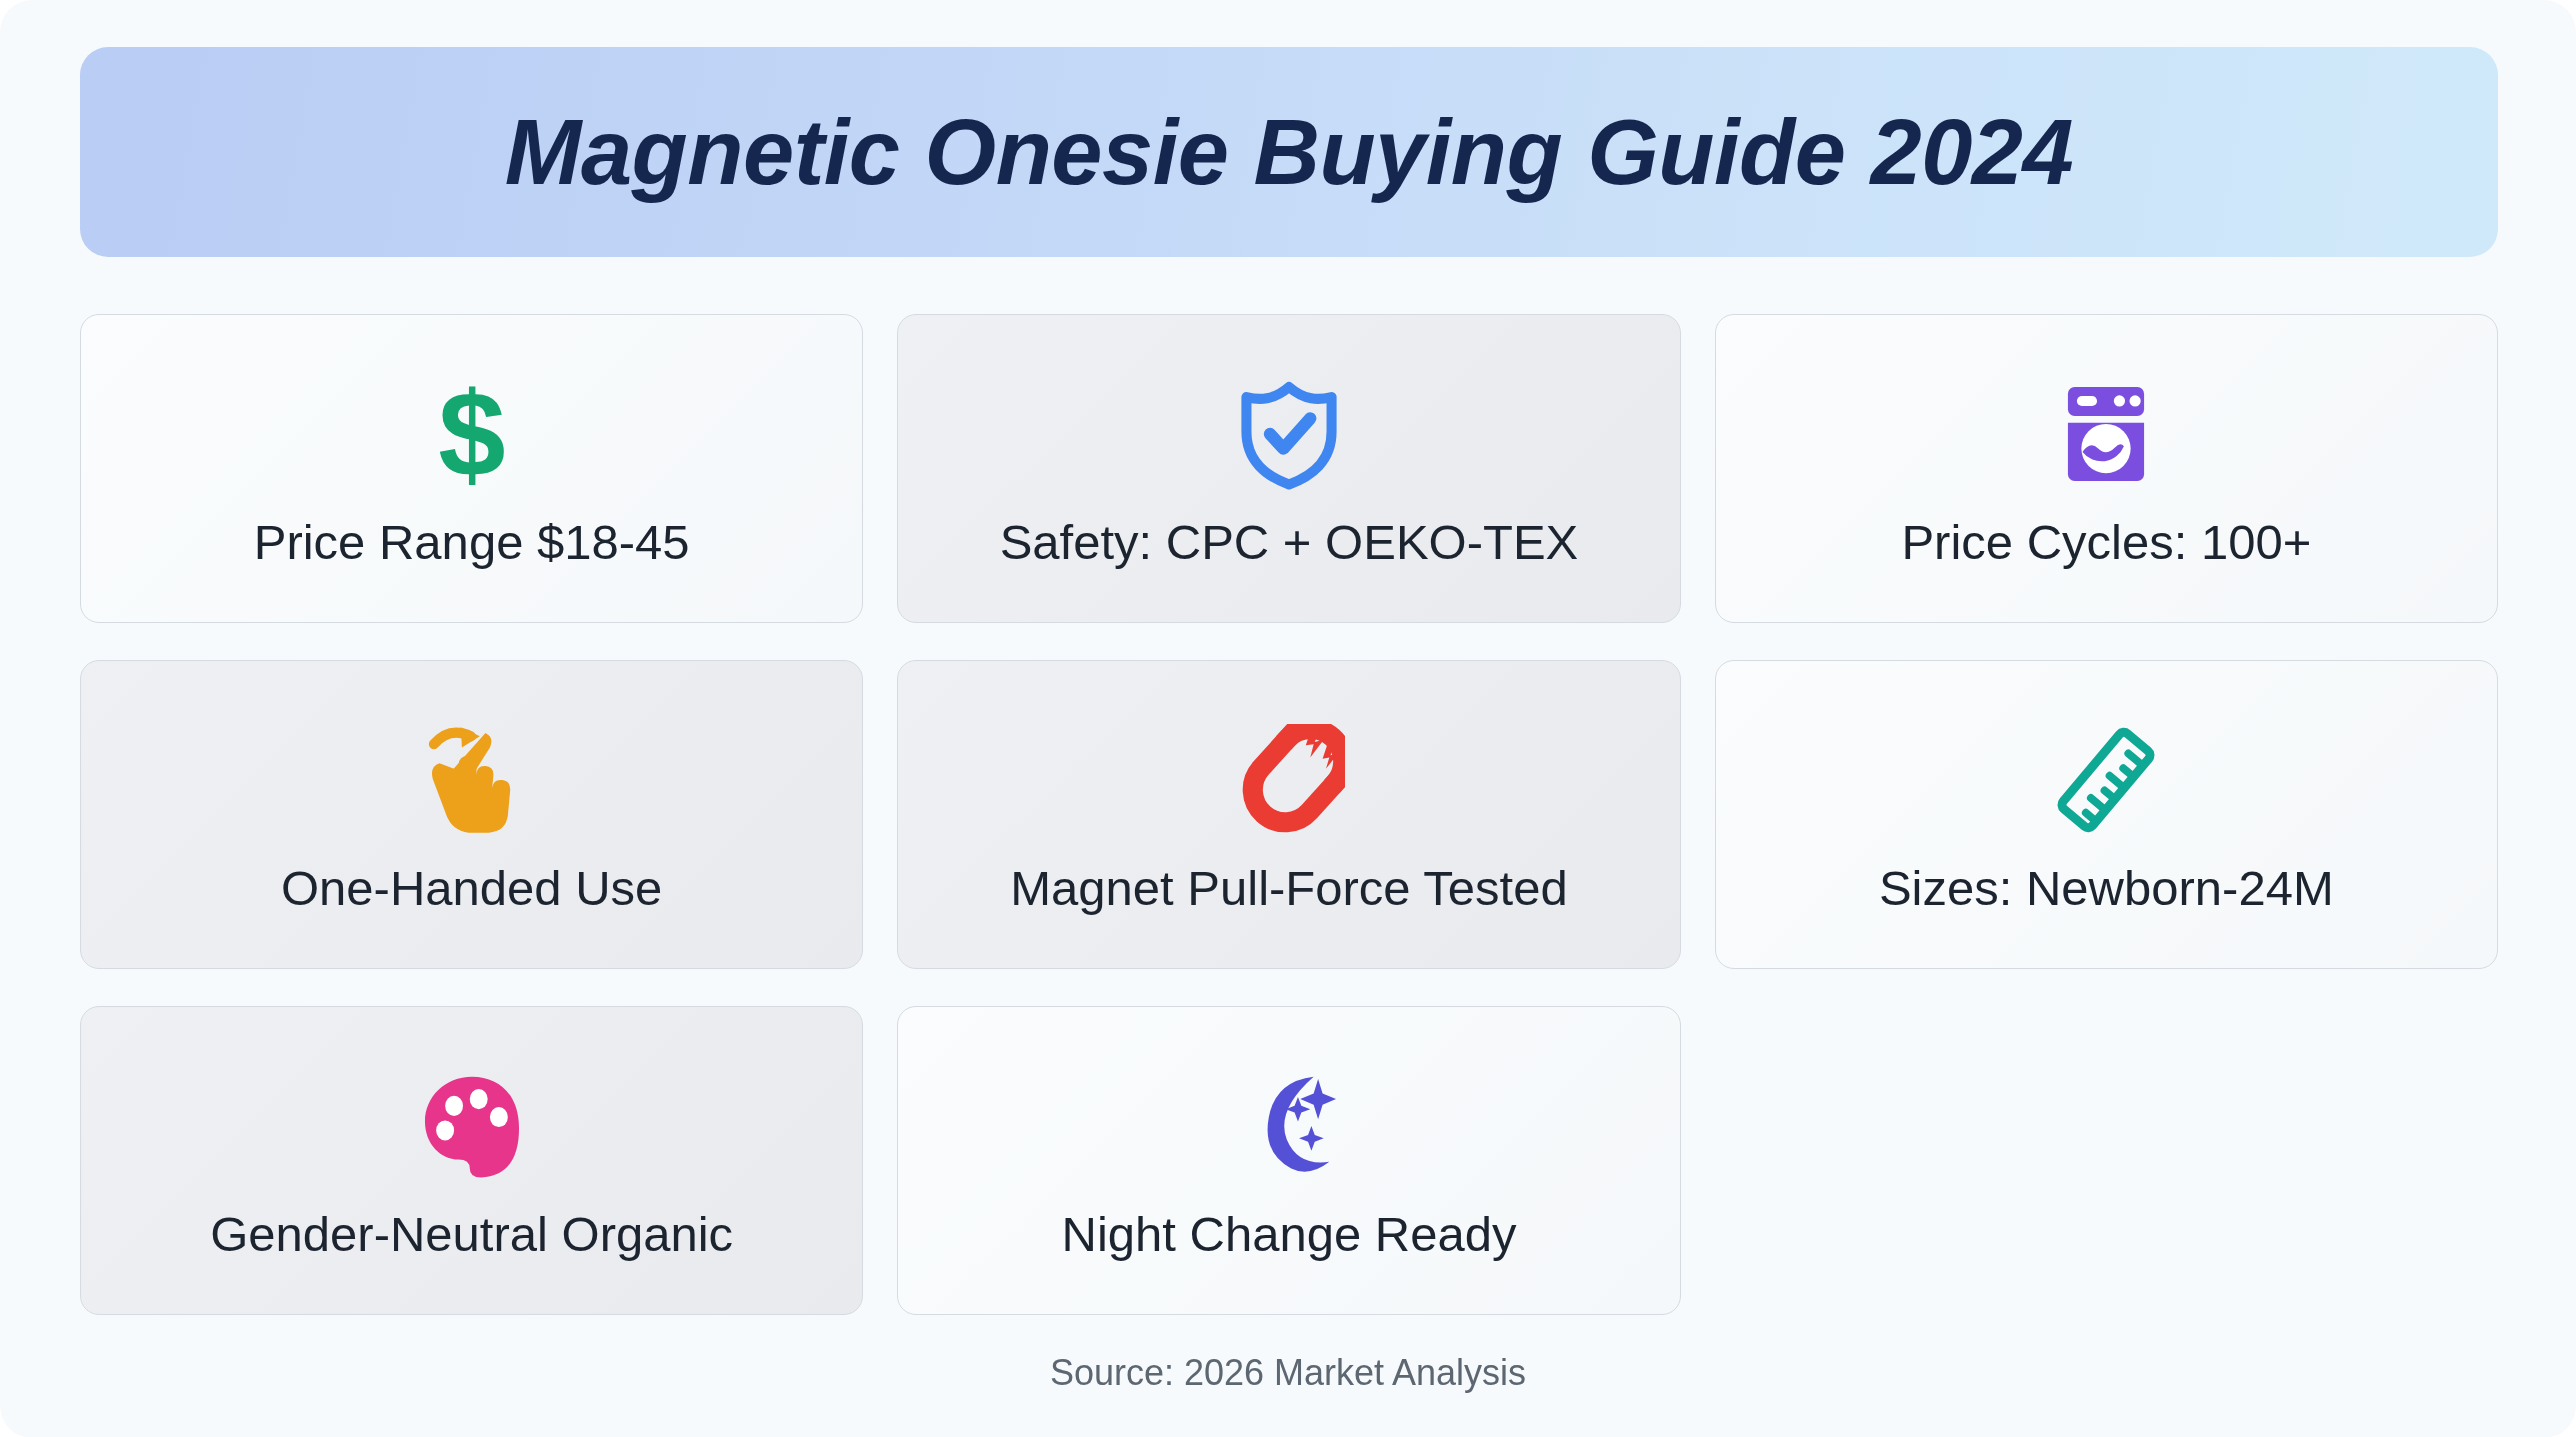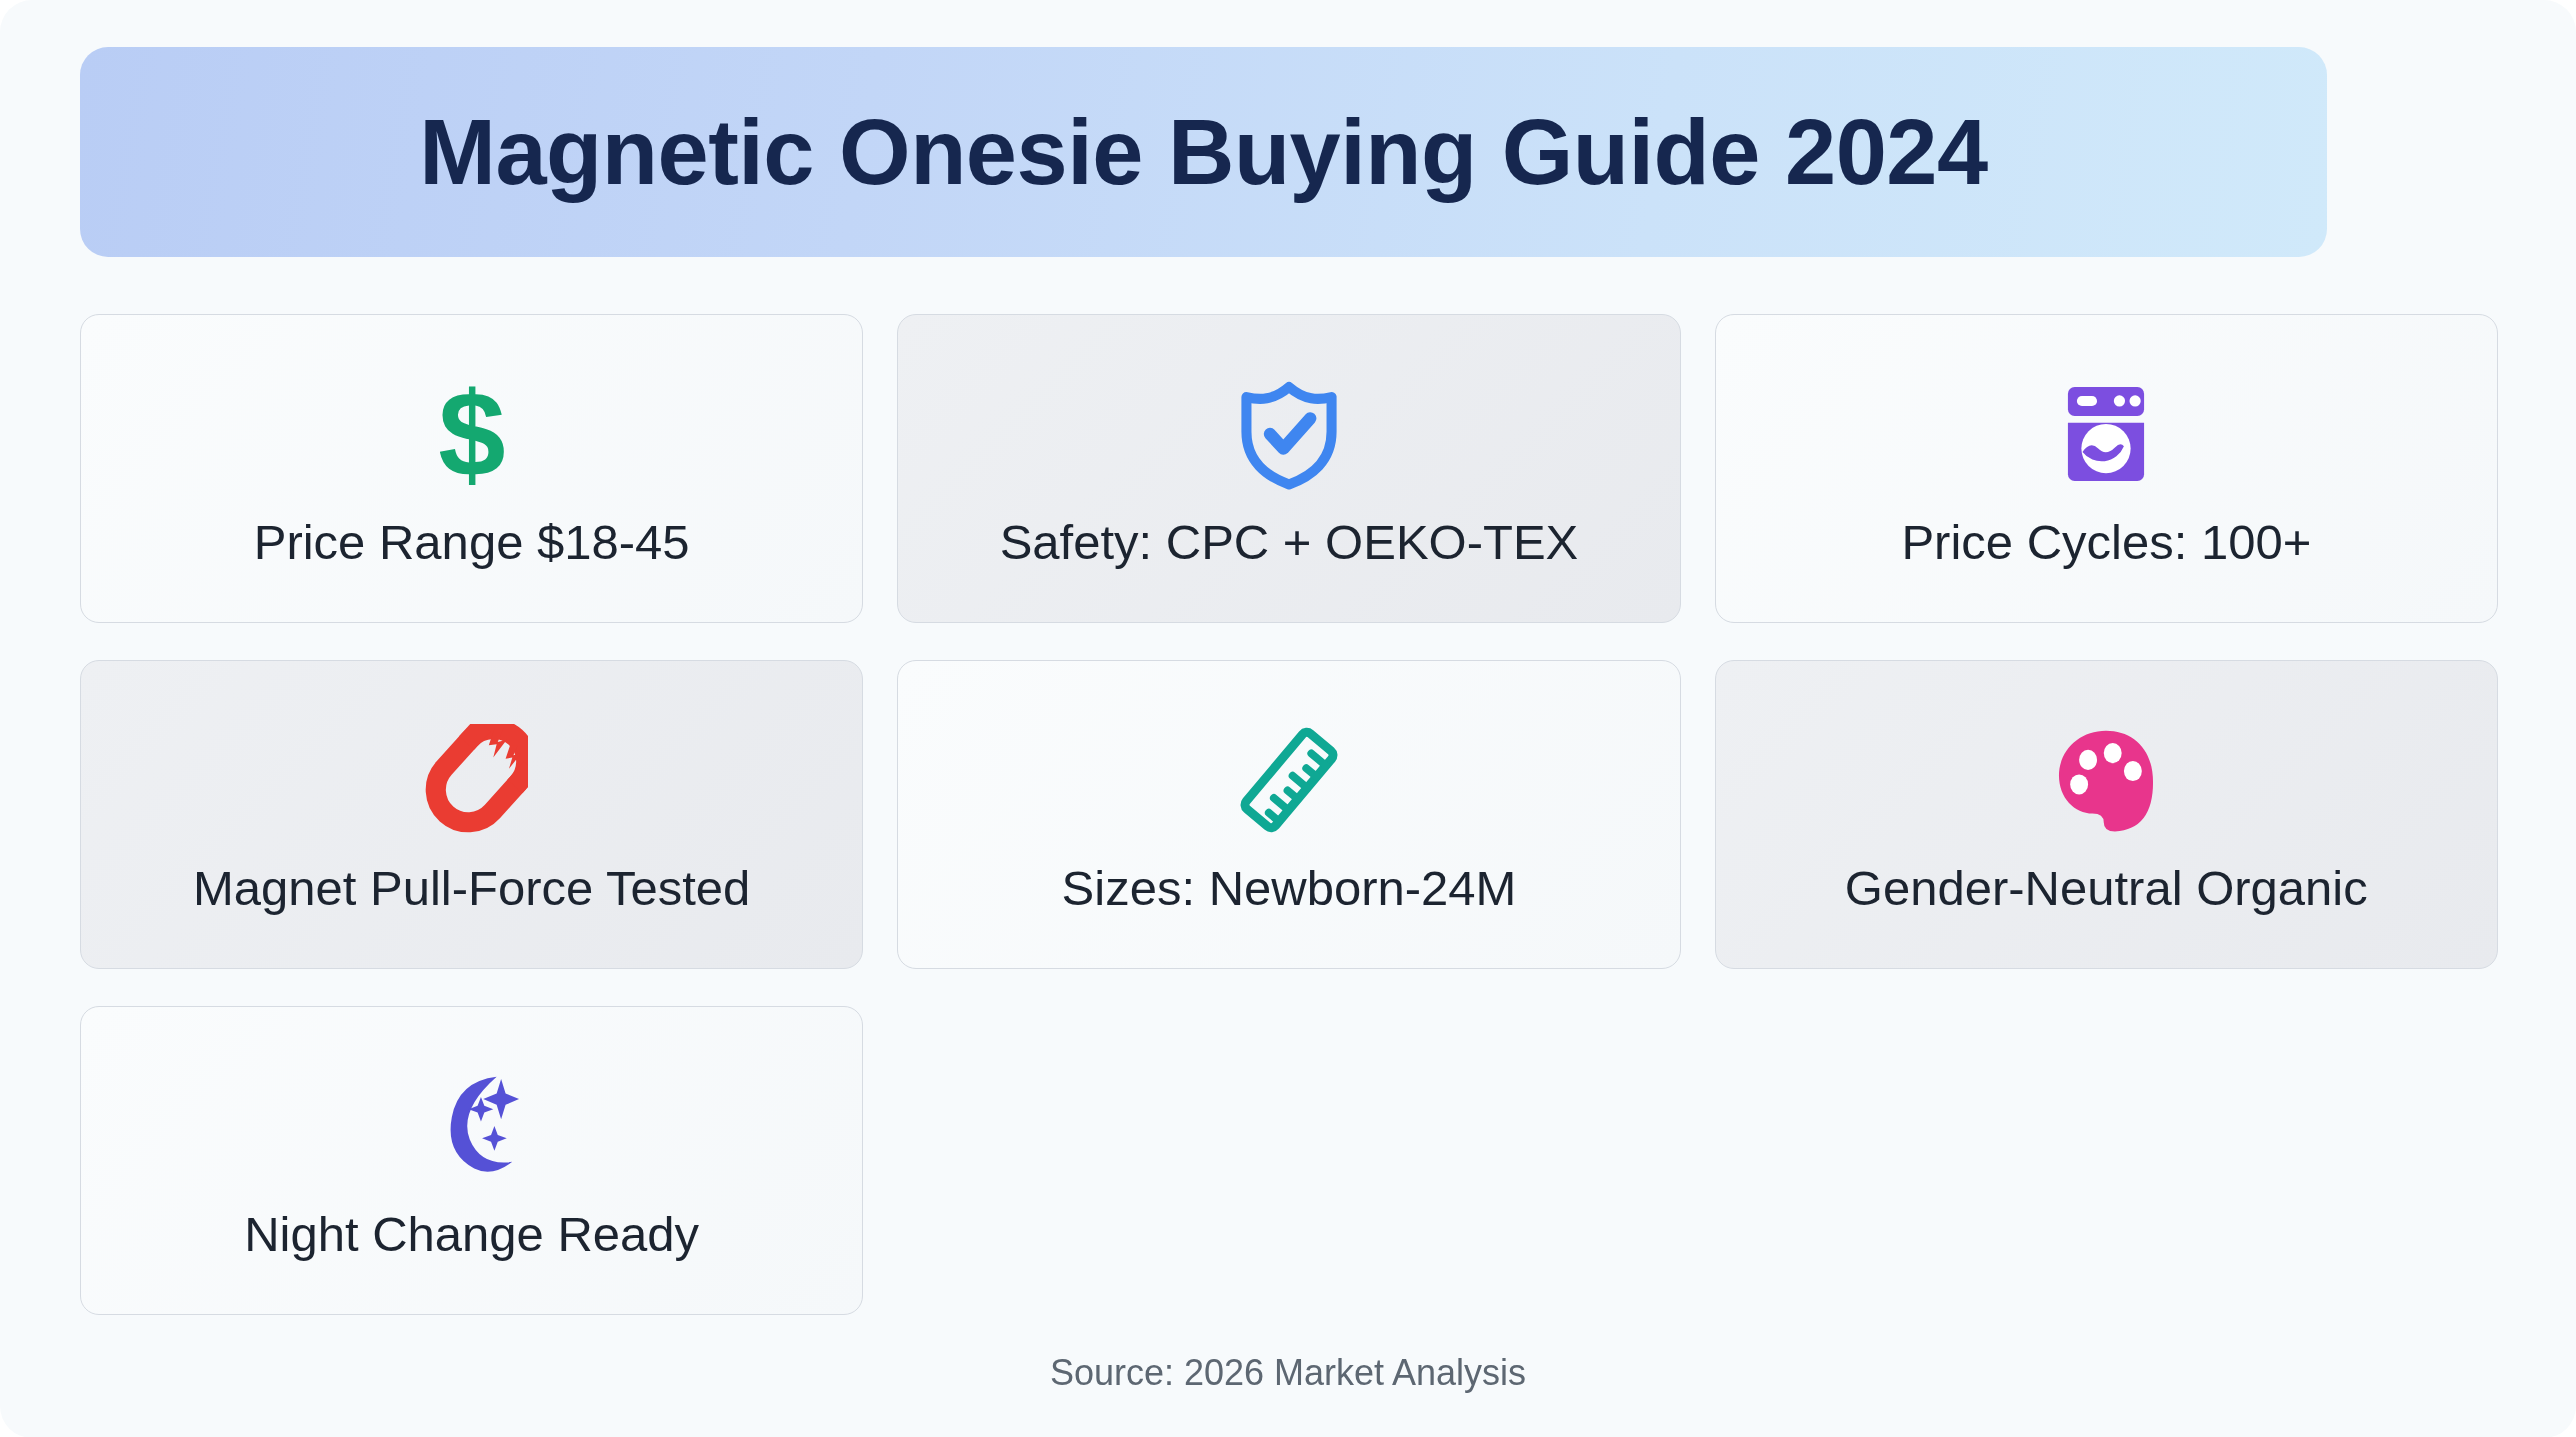--- a/index.html
+++ b/index.html
@@ -21,27 +21,28 @@
     background: #f7fafc;
     border-radius: 32px;
     padding: 0;
     overflow: hidden;
   }
   
   #title-banner {
     position: absolute;
     left: 80px;
     top: 47px;
-    width: 2247px;
+    width: 2418px;
     height: 210px;
     border-radius: 28px;
     background: linear-gradient(100deg, #b9cdf5 0%, #c2d6f7 35%, #cbe2f9 70%, #d0e9fa 100%);
     display: flex;
     align-items: center;
     justify-content: center;
+    font-style: italic;
   }
   #title-text {
     font-size: 92px;
     font-weight: bold;
     color: #16274f;
     letter-spacing: -0.5px;
     line-height: 1;
     white-space: nowrap;
   }
   
@@ -140,20 +141,31 @@
             <path d="M16 40 h68 v46 a6 6 0 0 1 -6 6 h-56 a6 6 0 0 1 -6 -6 Z" fill="#7c4ee0"></path>
             <circle cx="50" cy="63" r="22" fill="#ffffff"></circle>
             <path d="M29 66 q7 -10 14 -3 q7 7 15 -1 q5 -5 8 -1 a21.5 21.5 0 0 1 -37 5 Z" fill="#7c4ee0"></path>
           </svg>
         </div>
         <div class="card-label">Price Cycles: 100+</div>
       </div>
       <div class="card tone-dark">
         <div class="card-icon">
           <svg xmlns="http://www.w3.org/2000/svg" width="112" height="112" viewBox="0 0 100 100">
+            <path d="M16 18 q14 -16 33 -7" fill="none" stroke="#eda01a" stroke-width="9" stroke-linecap="round"></path>
+            <path d="M40 3 L57 11 L41 21 Z" fill="#eda01a"></path>
+            <path d="M62 8 q8 4 4 13 L44 56 L30 44 Z" fill="#eda01a"></path>
+            <path d="M21 35 q-9 3 -6 14 l12 32 q5 14 20 16 l18 0 q15 -1 17 -15 l2 -22 q1 -9 -7 -10 q-8 -1 -9 7 l1 -10 q1 -9 -7 -9.5 q-8 -0.5 -8 8 l0 -8 q0 -9 -8 -9 q-8 0 -8 9 l0 4 Z" fill="#eda01a"></path>
+          </svg>
+        </div>
+        <div class="card-label">One-Handed Use</div>
+      </div>
+      <div class="card tone-dark">
+        <div class="card-icon">
+          <svg xmlns="http://www.w3.org/2000/svg" width="112" height="112" viewBox="0 0 100 100">
             <g transform="rotate(42 50 55)">
               <path d="M21 26 a29 29 0 0 1 58 0 L79 60 a29 29 0 0 1 -58 0 Z" fill="none" stroke="#ea3c32" stroke-width="18"></path>
               <rect x="12" y="8" width="18" height="22" fill="#ea3c32"></rect>
               <rect x="70" y="8" width="18" height="22" fill="#ea3c32"></rect>
             </g>
             <path d="M70 4 L78 4 L73 16 L81 14 L69 30 L72 18 L65 19 Z" fill="#ea3c32"></path>
             <path d="M84 19 L91 19 L87 28 L94 26 L83 40 L86 30 L80 31 Z" fill="#ea3c32"></path>
           </svg>
         </div>
         <div class="card-label">Magnet Pull-Force Tested</div>

